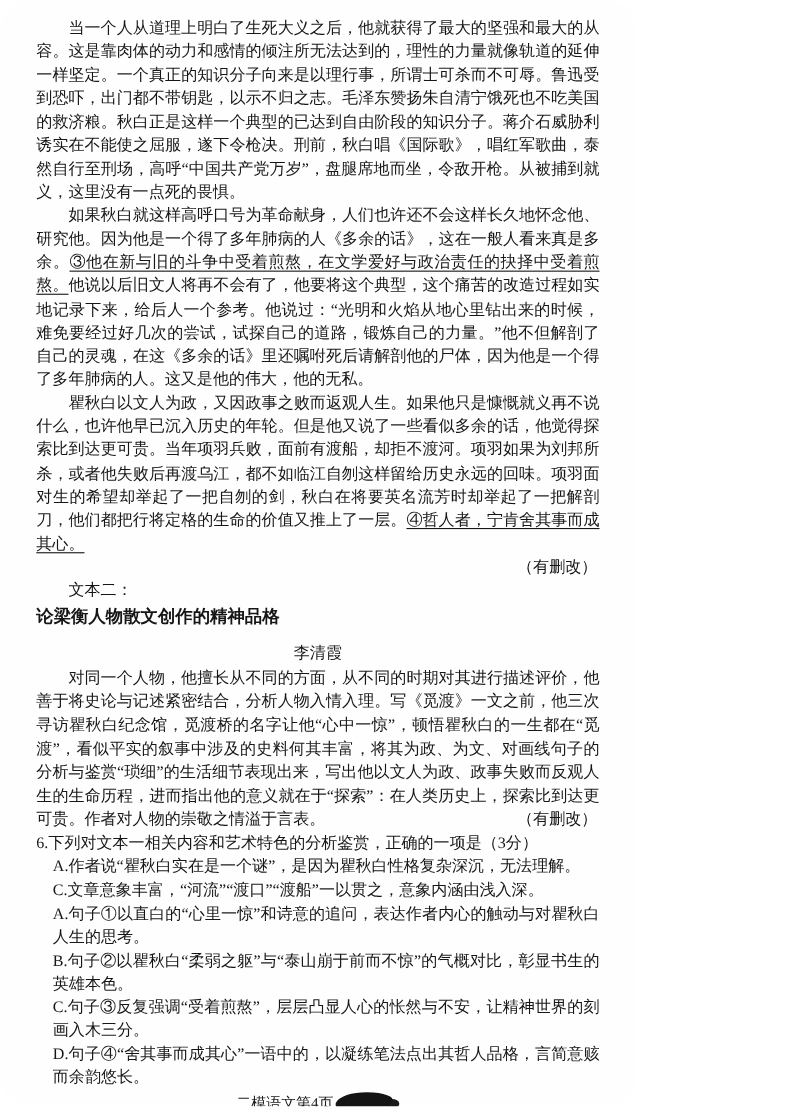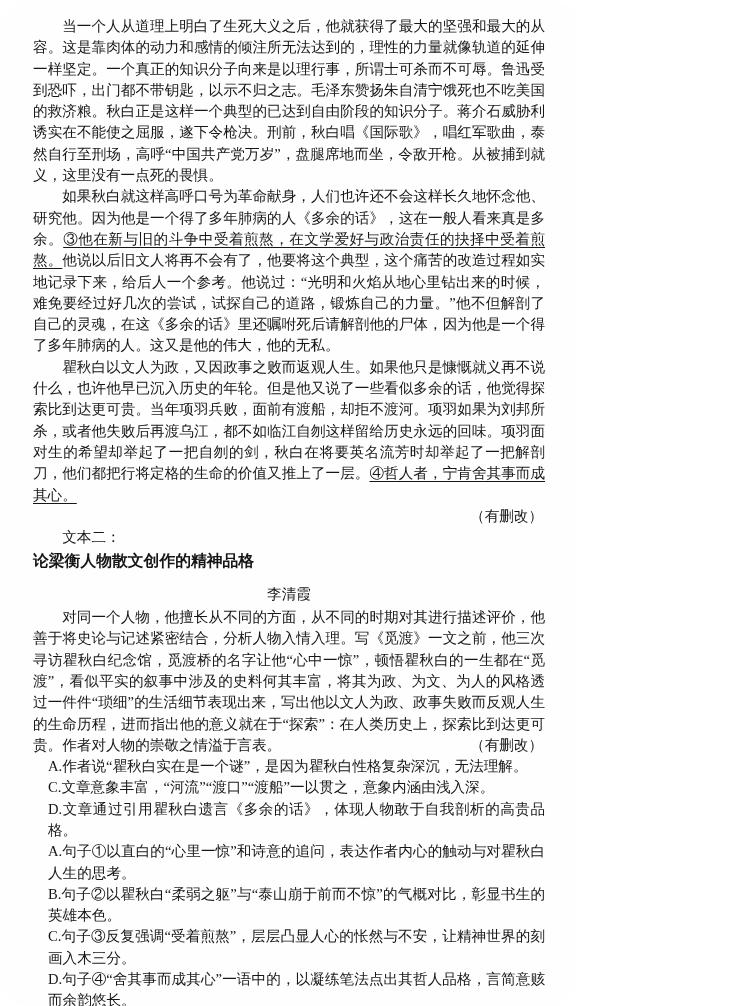--- a/index.html
+++ b/index.html
@@ -44,29 +44,29 @@
     <p class="para"><span>如果秋白就这样高呼口号为革命献身，人们也许还不会这样长久地怀念他、研究他。因为他是一个得了多年肺病的人《多余的话》，这在一般人看来真是多余。</span><span class="u">③他在新与旧的斗争中受着煎熬，在文学爱好与政治责任的抉择中受着煎熬。</span><span>他说以后旧文人将再不会有了，他要将这个典型，这个痛苦的改造过程如实地记录下来，给后人一个参考。他说过：“光明和火焰从地心里钻出来的时候，难免要经过好几次的尝试，试探自己的道路，锻炼自己的力量。”他不但解剖了自己的灵魂，在这《多余的话》里还嘱咐死后请解剖他的尸体，因为他是一个得了多年肺病的人。这又是他的伟大，他的无私。</span></p>
     <p class="para"><span>瞿秋白以文人为政，又因政事之败而返观人生。如果他只是慷慨就义再不说什么，也许他早已沉入历史的年轮。但是他又说了一些看似多余的话，他觉得探索比到达更可贵。当年项羽兵败，面前有渡船，却拒不渡河。项羽如果为刘邦所杀，或者他失败后再渡乌江，都不如临江自刎这样留给历史永远的回味。项羽面对生的希望却举起了一把自刎的剑，秋白在将要英名流芳时却举起了一把解剖刀，他们都把行将定格的生命的价值又推上了一层。</span><span class="u">④哲人者，宁肯舍其事而成其心。</span></p>
     <div class="note-right">（有删改）</div>
   </section>
 
   <section>
     <p class="para t2-label">文本二：</p>
     <h2 class="t2-title">论梁衡人物散文创作的精神品格</h2>
     <div class="t2-author">李清霞</div>
     <div class="t2-wrap">
-      <p class="para">对同一个人物，他擅长从不同的方面，从不同的时期对其进行描述评价，他善于将史论与记述紧密结合，分析人物入情入理。写《觅渡》一文之前，他三次寻访瞿秋白纪念馆，觅渡桥的名字让他“心中一惊”，顿悟瞿秋白的一生都在“觅渡”，看似平实的叙事中涉及的史料何其丰富，将其为政、为文、为人的风格透过一件件“琐细”的生活细节表现出来，写出他以文人为政、政事失败而反观人生的生命历程，进而指出他的意义就在于“探索”：在人类历史上，探索比到达更可贵。作者对人物的崇敬之情溢于言表。</p>
+      <p class="para">对同一个人物，他擅长从不同的方面，从不同的时期对其进行描述评价，他善于将史论与记述紧密结合，分析人物入情入理。写《觅渡》一文之前，他三次寻访瞿秋白纪念馆，觅渡桥的名字让他“心中一惊”，顿悟瞿秋白的一生都在“觅渡”，看似平实的叙事中涉及的史料何其丰富，将其为政、为文、对画线句子的分析与鉴赏“琐细”的生活细节表现出来，写出他以文人为政、政事失败而反观人生的生命历程，进而指出他的意义就在于“探索”：在人类历史上，探索比到达更可贵。作者对人物的崇敬之情溢于言表。</p>
       <span class="t2-note">（有删改）</span>
     </div>
   </section>
 
   <section>
+    <p class="stem">6.下列对文本一相关内容和艺术特色的分析鉴赏，正确的一项是（3分）</p>
     <p class="option">A.作者说“瞿秋白实在是一个谜”，是因为瞿秋白性格复杂深沉，无法理解。</p>
     <p class="option">C.文章意象丰富，“河流”“渡口”“渡船”一以贯之，意象内涵由浅入深。</p>
-    <p class="option">D.文章通过引用瞿秋白遗言《多余的话》，体现人物敢于自我剖析的高贵品格。</p>
   </section>
 
   <section>
     <p class="option">A.句子①以直白的“心里一惊”和诗意的追问，表达作者内心的触动与对瞿秋白人生的思考。</p>
     <p class="option">B.句子②以瞿秋白“柔弱之躯”与“泰山崩于前而不惊”的气概对比，彰显书生的英雄本色。</p>
     <p class="option">C.句子③反复强调“受着煎熬”，层层凸显人心的怅然与不安，让精神世界的刻画入木三分。</p>
     <p class="option">D.句子④“舍其事而成其心”一语中的，以凝练笔法点出其哲人品格，言简意赅而余韵悠长。</p>
   </section>
 
   <div class="footer">

